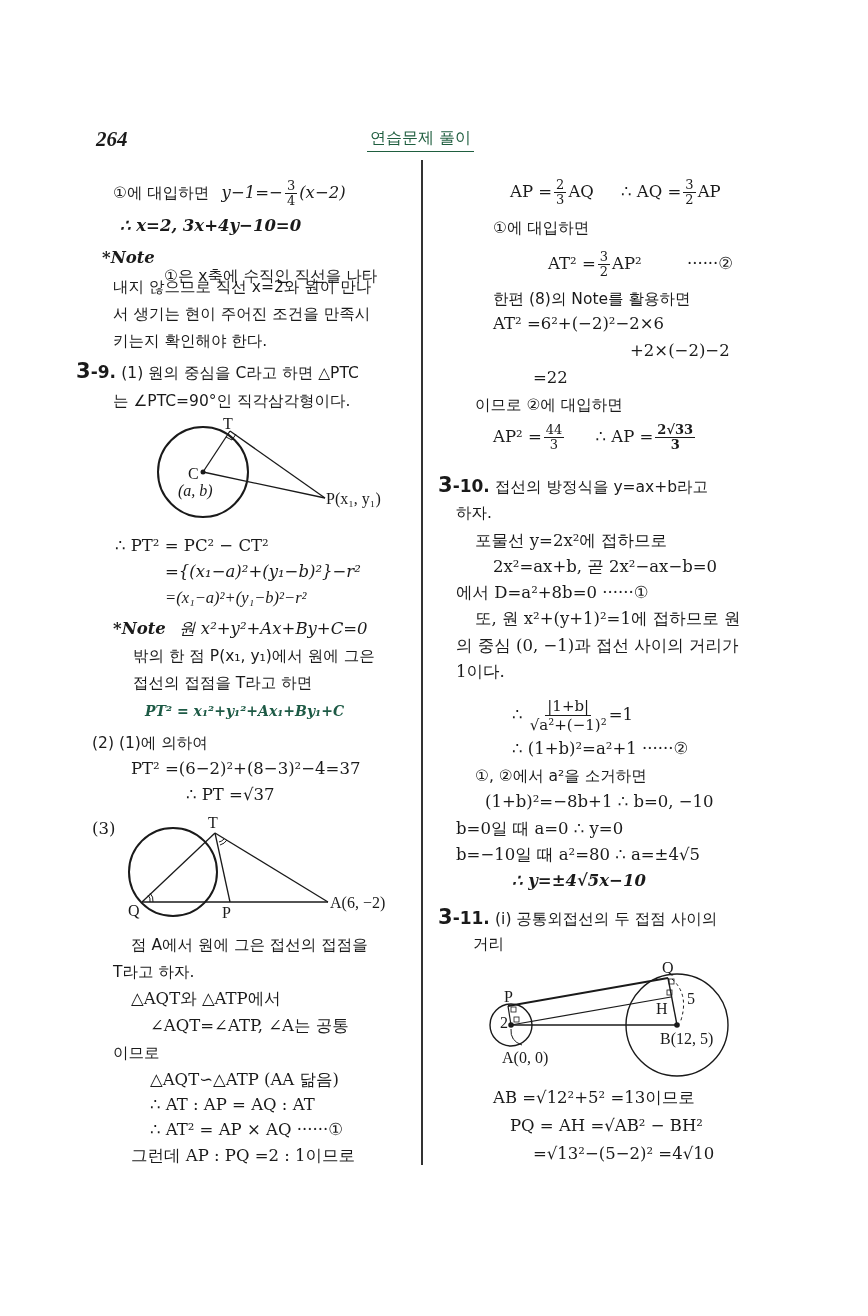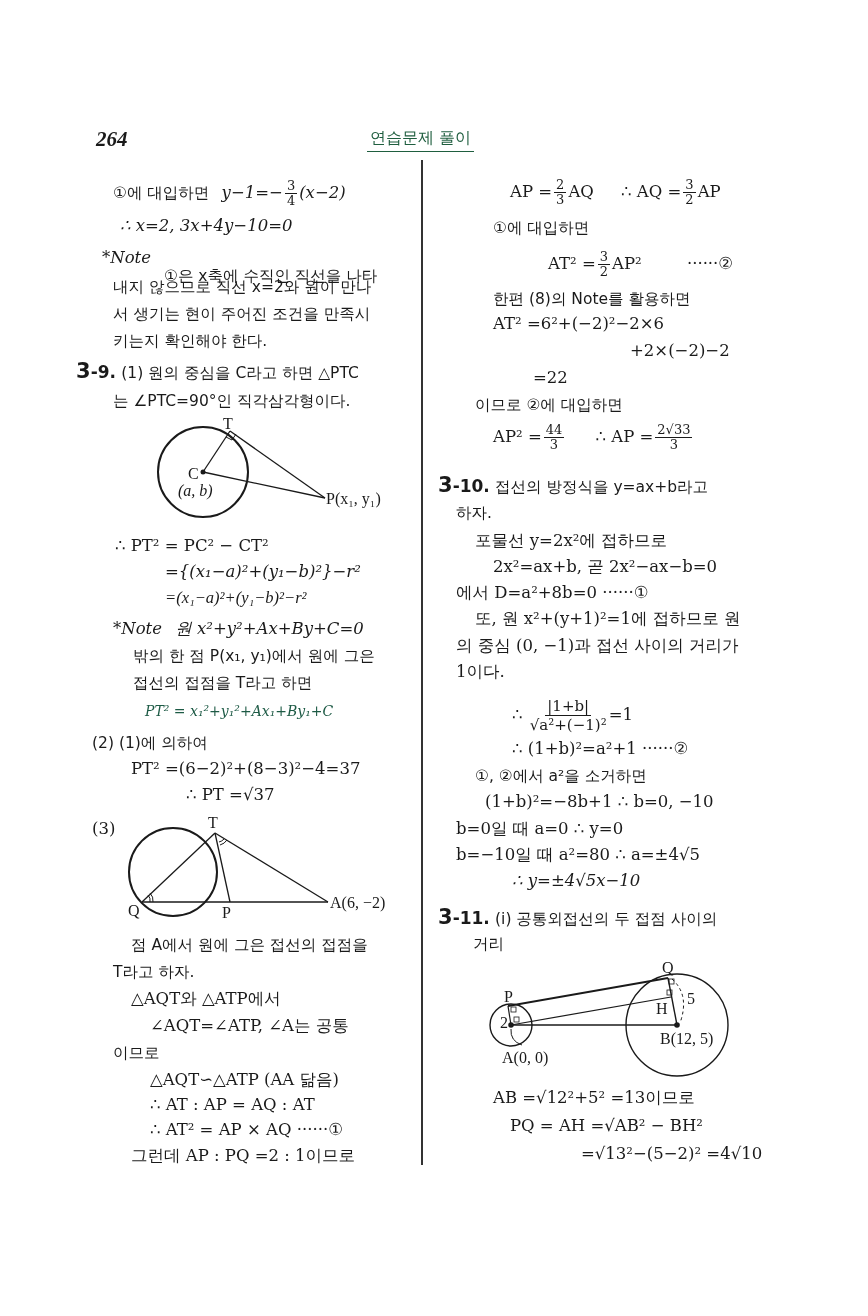--- a/index.html
+++ b/index.html
@@ -5,21 +5,21 @@
   html, body { margin: 0; padding: 0; background: #ffffff; }
   body { width: 868px; height: 1316px; position: relative; overflow: hidden;
          font-family: "DejaVu Serif", "Liberation Serif", serif; color: #1a1a1a; }
   .page-num { position: absolute; left: 96px; top: 127px; font-size: 21px; font-weight: bold; font-style: italic;
               font-family: "Liberation Serif", serif; }
   .header-title { position: absolute; left: 367px; top: 128px; font-size: 16px; color: #1f5e3f;
                   font-family: "DejaVu Sans", sans-serif; border-bottom: 1.5px solid #1f5e3f; padding: 0 3px 2px 3px; }
   .divider { position: absolute; left: 421px; top: 160px; width: 1.5px; height: 1005px; background: #333; }
   .ln { position: absolute; white-space: nowrap; font-size: 16.5px; line-height: 22px; }
   .ko { font-family: "DejaVu Sans", sans-serif; font-size: 15.5px; }
-  .b { font-weight: normal; }
+  .b { font-weight: bold; }
   .it { font-style: italic; }
   .green { color: #1d5a45; }
   .sec { font-family: "DejaVu Sans", sans-serif; font-weight: bold; font-size: 21px; }
   .secn { font-family: "DejaVu Sans", sans-serif; font-weight: bold; font-size: 17px; }
   svg.fig { position: absolute; overflow: visible; }
   svg text { font-family: "Liberation Serif", serif; font-size: 16px; fill: #1a1a1a; }
   .frac { display: inline-flex; flex-direction: column; align-items: center; vertical-align: middle;
           font-size: 13px; line-height: 14px; margin: 0 2px; }
   .frac .num { border-bottom: 1px solid #1a1a1a; padding: 0 2px; }
 </style>
@@ -197,13 +197,13 @@
   <text x="182" y="18">Q</text>
   <text x="176" y="59">H</text>
   <text x="20" y="73">2</text>
   <text x="207" y="49">5</text>
   <text x="22" y="108">A(0, 0)</text>
   <text x="180" y="89">B(12, 5)</text>
 </svg>
 
 <div class="ln" style="left:493px; top:1087px;">AB =√12²+5² =13이므로</div>
 <div class="ln" style="left:510px; top:1115px;">PQ = AH =√AB² − BH²</div>
-<div class="ln" style="left:533px; top:1143px;margin-left:48px;">=√13²−(5−2)² =4√10</div>
+<div class="ln" style="left:533px; top:1143px;">=√13²−(5−2)² =4√10</div>
 
 </body></html>

